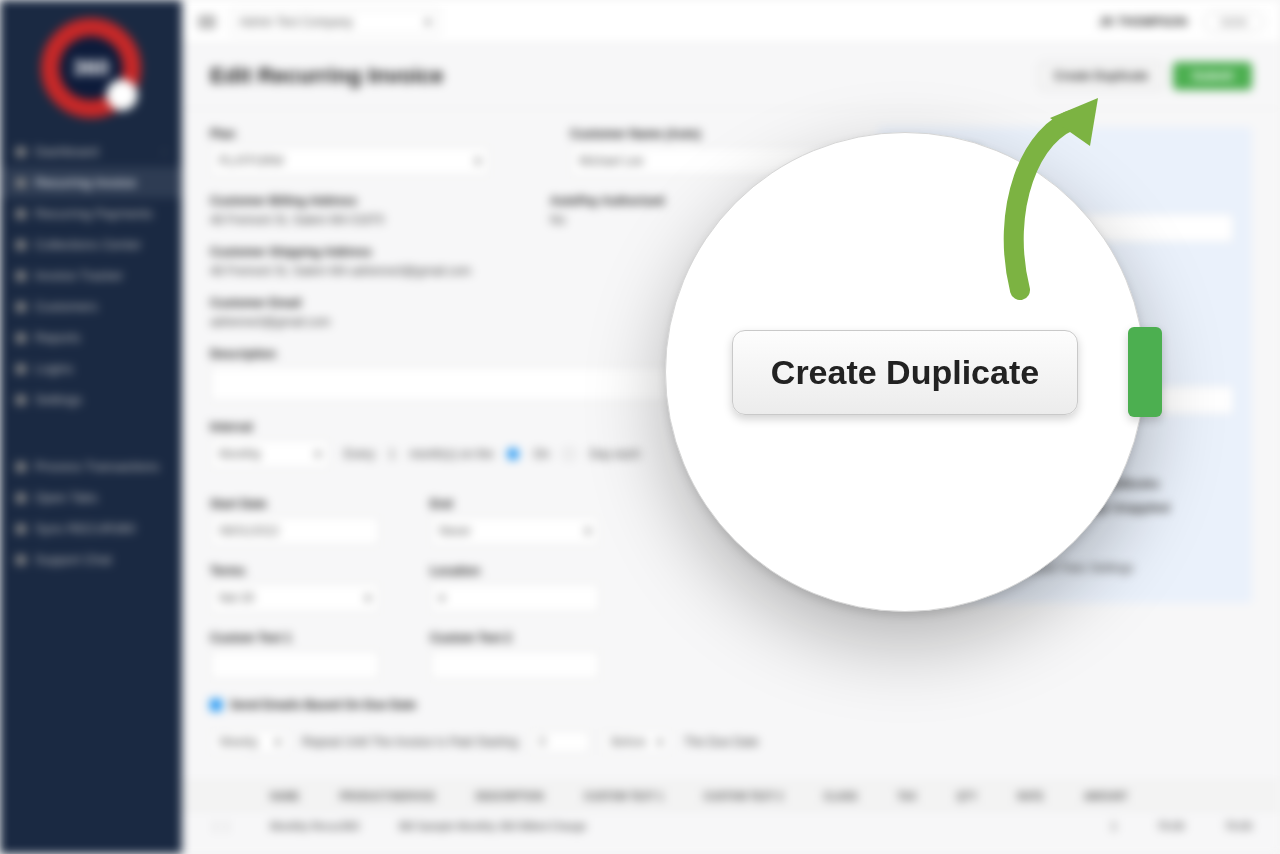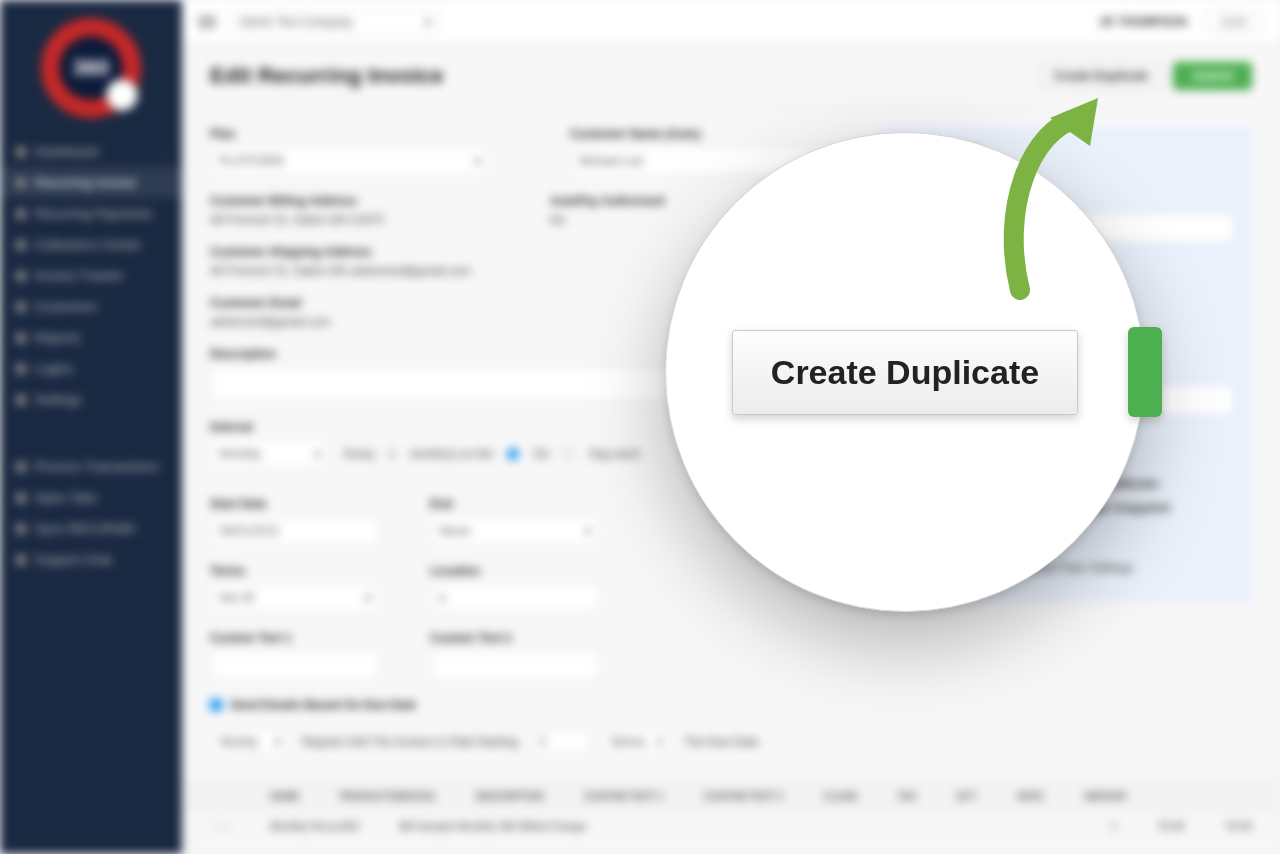--- a/index.html
+++ b/index.html
@@ -228,21 +228,21 @@
     border: 1px solid #d6d6d6;
     box-shadow: 0 30px 80px rgba(0,0,0,0.28), 0 4px 10px rgba(0,0,0,0.12);
     display: flex;
     align-items: center;
     justify-content: center;
     z-index: 50;
   }
   .lens-btn {
     background: linear-gradient(#fdfdfd, #ececec);
     border: 1px solid #c9c9c9;
-    border-radius: 3px;
+    border-radius: 13px;
     padding: 22px 38px;
     box-shadow: 0 4px 10px rgba(0,0,0,0.18);
     font-size: 34px;
     font-weight: 800;
     color: #222;
     cursor: pointer;
   }
   .lens-submit-edge {
     position: absolute;
     right: -18px;

